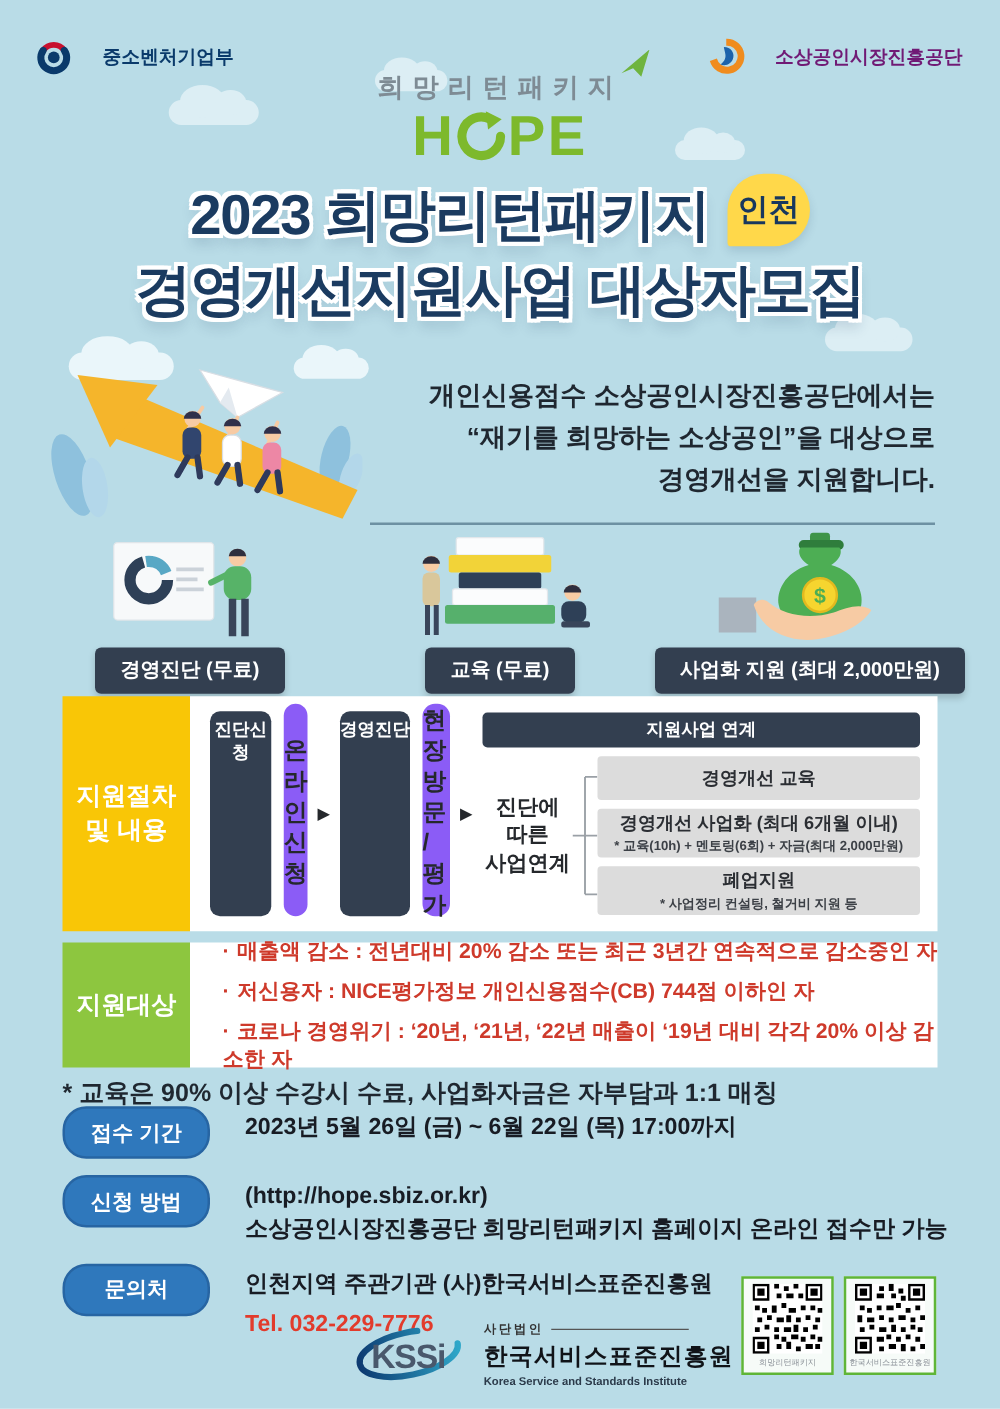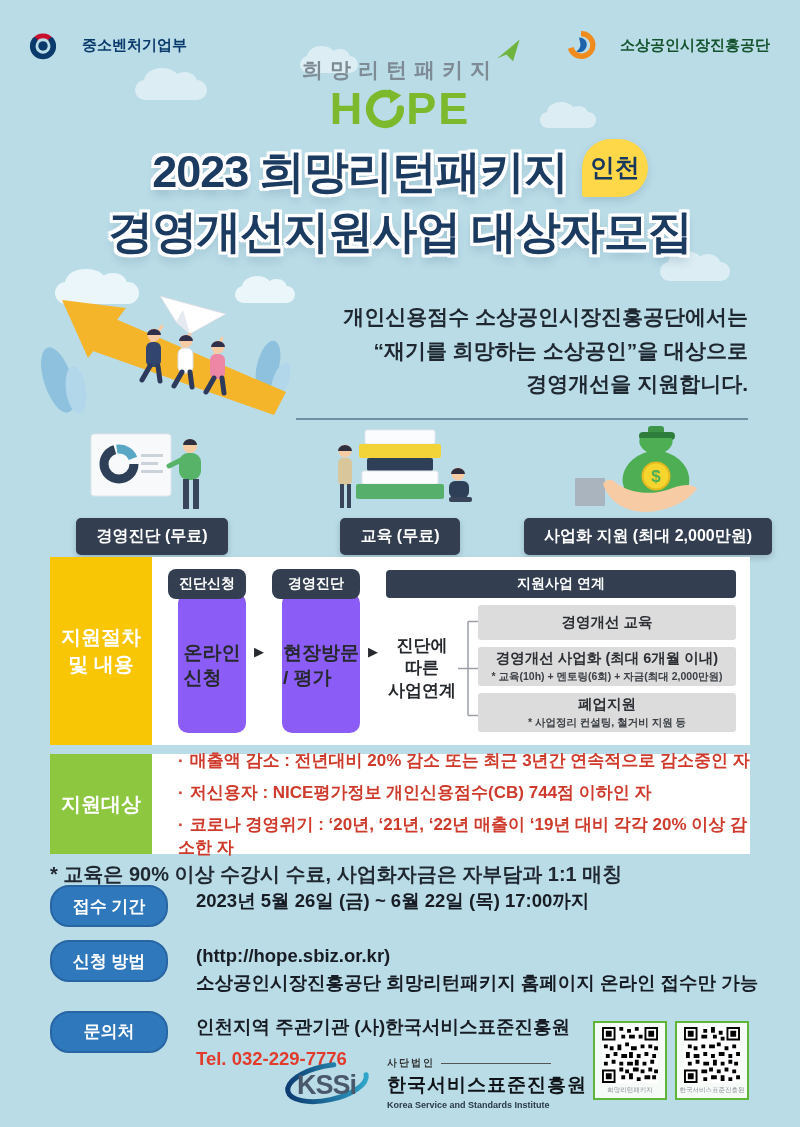--- a/index.html
+++ b/index.html
@@ -12,21 +12,21 @@
   .cloud{position:absolute;background:#DCEEF4;border-radius:999px;}
   .cloud::before{content:"";position:absolute;width:50%;height:130%;background:inherit;border-radius:50%;top:-60%;left:12%;}
   .cloud::after{content:"";position:absolute;width:34%;height:100%;background:inherit;border-radius:50%;top:-40%;left:52%;}
   .cloud.bright{background:#EAF6FA;}
   
   .logo{position:absolute;top:30px;display:flex;align-items:center;gap:24px;}
   .logo-left{left:28px;}
   .logo-right{right:30px;}
   .logo-label{font-size:15px;font-weight:700;}
   .logo-left .logo-label{color:#0A3A6B;}
-  .logo-right .logo-label{color:#14532d;}
+  .logo-right .logo-label{color:#701a75;}
   
   .brand{position:absolute;top:56px;left:0;right:0;text-align:center;}
   .brand-sub{position:relative;display:inline-block;font-size:21px;font-weight:600;color:#7E8B94;letter-spacing:7px;}
   .brand-plane{position:absolute;right:-26px;top:-16px;}
   .brand-word{margin-top:2px;font-size:45px;font-weight:900;color:#7DB92C;letter-spacing:2px;line-height:1;}
   .o-arrow{display:inline-block;vertical-align:-5px;margin:0 1px;}
   
   .title-block{position:absolute;top:146px;left:0;right:0;text-align:center;}
   .title-row{display:flex;justify-content:center;align-items:center;gap:14px;}
   .big-title{
@@ -55,21 +55,21 @@
   
   .section{position:absolute;left:50px;width:700px;display:flex;}
   .process{top:557px;height:188px;}
   .side-label{flex:0 0 102px;display:flex;align-items:center;justify-content:center;text-align:center;
     color:#fff;font-size:20px;font-weight:800;line-height:1.35;}
   .side-label.yellow{background:#F9C606;}
   .side-label.green{background:#8DC63F;}
   .panel{flex:1;background:#fff;}
   .process .panel{display:flex;align-items:center;padding:13px 14px 13px 16px;gap:7px;}
   .pre{white-space:pre-line;}
-  .step{display:flex;flex-direction:column;height:164px;}
+  .step{display:flex;flex-direction:row;height:164px;}
   .step1{flex:0 0 78px;}
   .step2{flex:0 0 88px;}
   .step-header{background:#333F50;color:#fff;font-size:14px;font-weight:700;text-align:center;
     padding:6px 0;border-radius:8px;position:relative;z-index:2;}
   .step-body{background:#8b5cf6;border-radius:10px;flex:1;margin-top:-6px;padding-top:6px;
     display:flex;align-items:center;justify-content:center;text-align:left;
     font-size:19px;font-weight:700;color:#25282C;line-height:1.3;margin-left:10px;}
   .flow-arrow{color:#25282C;font-size:13px;flex:0 0 auto;margin:0 1px;}
   .outcome-region{flex:1;display:flex;flex-direction:column;height:162px;}
   .outcome-header{background:#333F50;color:#fff;border-radius:4px;font-size:14px;font-weight:700;

